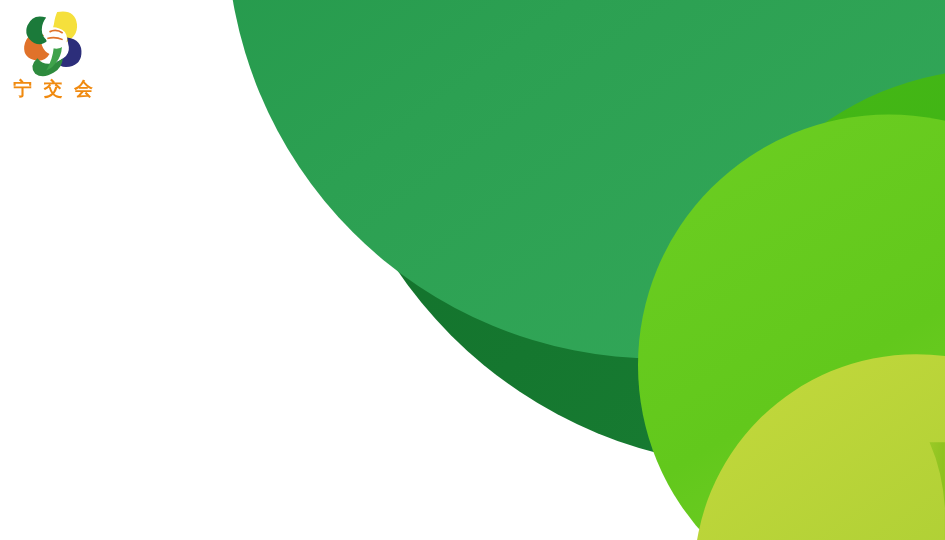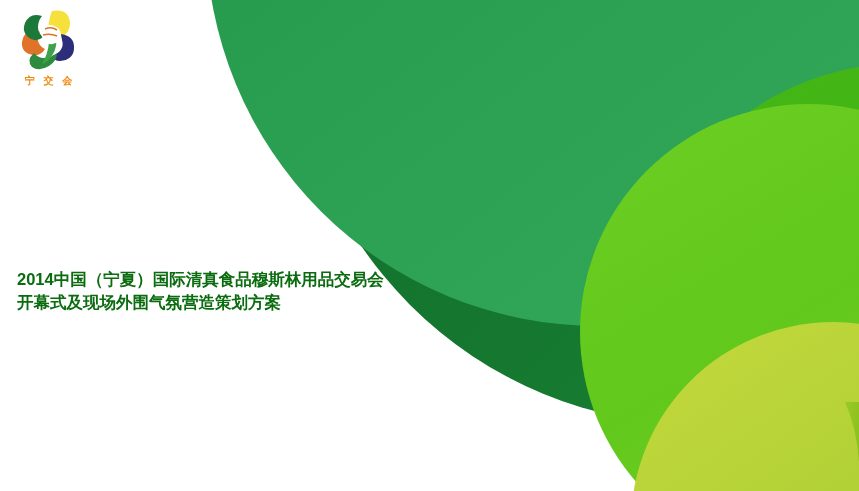--- a/index.html
+++ b/index.html
@@ -38,23 +38,22 @@
     left: 4px;
     top: 0;
     width: 72px;
     height: 66px;
   }
   .logo-caption {
     position: absolute;
     left: 4px;
     top: 66px;
     width: 76px;
-    text-align: center;
     color: #F08A10;
-    font-size: 10px;
+    font-size: 17px;
     font-weight: bold;
     letter-spacing: 3px;
     line-height: 18px;
     white-space: nowrap;
   }
   
   .title-block {
     position: absolute;
     left: 17px;
     top: 268px;
@@ -140,18 +139,14 @@
       <path d="M22 47 Q14 54 20 61 Q27 66 37 60 Q45 55 45 47 Q39 52 32 52 Q26 52 22 47 Z" fill="#2E8B3E"></path>
       <path d="M37 36 Q36 48 30 58 Q36 56 41 48 Q45 41 44 34 Z" fill="#3FA24B"></path>
 
       <path d="M30 22 Q28 30 33 36 Q40 41 47 35 Q51 29 47 23 Q41 18 34 19 Z" fill="#FFFFFF"></path>
       <path d="M33 23 Q39 20 45 24" stroke="#E0722A" stroke-width="1.6" fill="none"></path>
       <path d="M31 29 Q38 27 45 30" stroke="#E0722A" stroke-width="1.4" fill="none"></path>
     </svg>
     <div class="logo-caption">宁 交 会</div>
   </div>
 
-  <div class="title-block">
-    <div class="title-line">2014中国（宁夏）国际清真食品穆斯林用品交易会</div>
-    <div class="title-line">开幕式及现场外围气氛营造策划方案</div>
-  </div>
 
 </div>
 
 </body></html>

